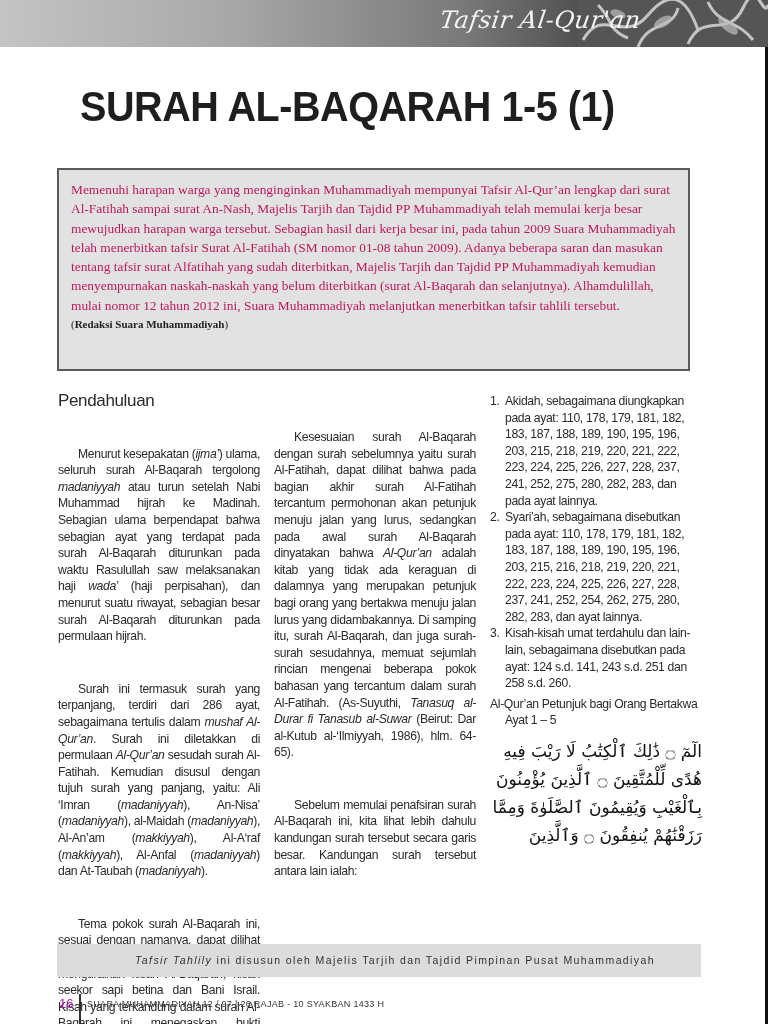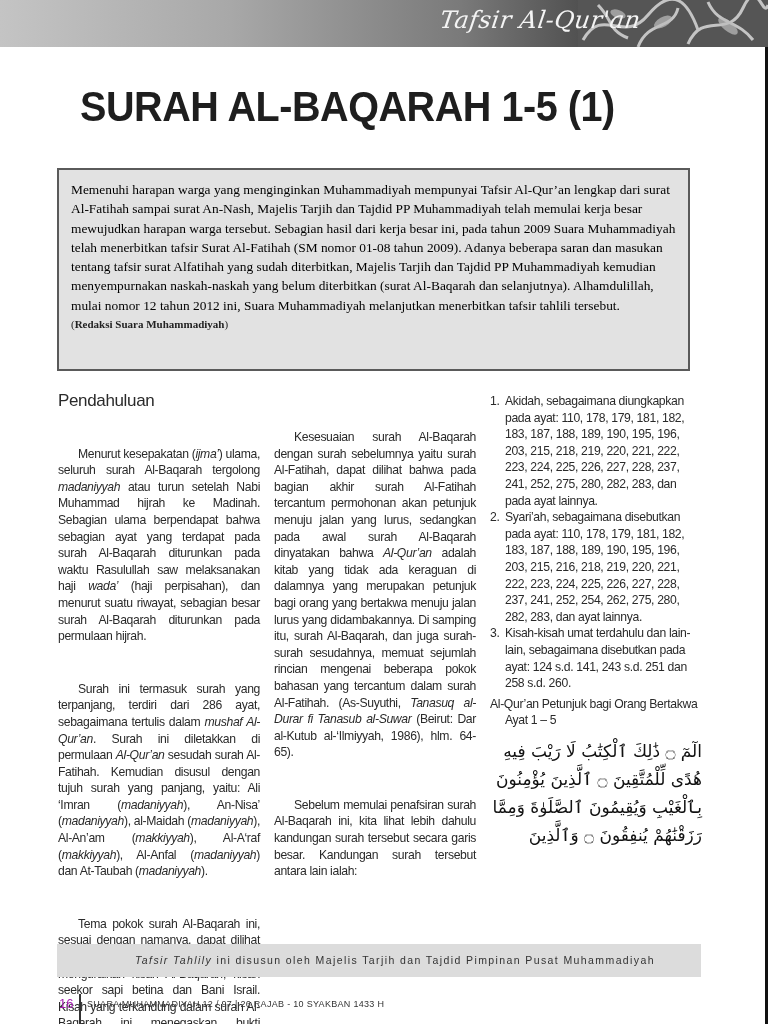--- a/index.html
+++ b/index.html
@@ -30,21 +30,21 @@
       font-size: 43px; color: #1e1e1e; letter-spacing: -0.5px;
       transform: scaleX(0.92); transform-origin: left;
     }
 
     .intro-box {
       position: absolute; left: 57px; top: 168px; width: 633px; height: 203px;
       background: #e2e2e2; border: 2px solid #5a5a5a;
       padding: 10px 12px 0 12px;
     }
     .intro-text {
-      font-family: "Liberation Serif", serif; font-size: 13.4px; line-height: 19.3px; color: #000000;
+      font-family: "Liberation Serif", serif; font-size: 13.4px; line-height: 19.3px; color: #be185d;
     }
     .intro-credit { font-family: "Liberation Serif", serif; font-size: 11px; line-height: 19.3px; }
     .intro-credit b { font-weight: bold; }
 
     .col {
       position: absolute; top: 393px; width: 202px;
       font-family: "Liberation Sans", sans-serif; font-size: 12.2px; line-height: 16.6px;
       color: #2a2a2a; letter-spacing: -0.35px;
     }
     .col1 { left: 58px; }

